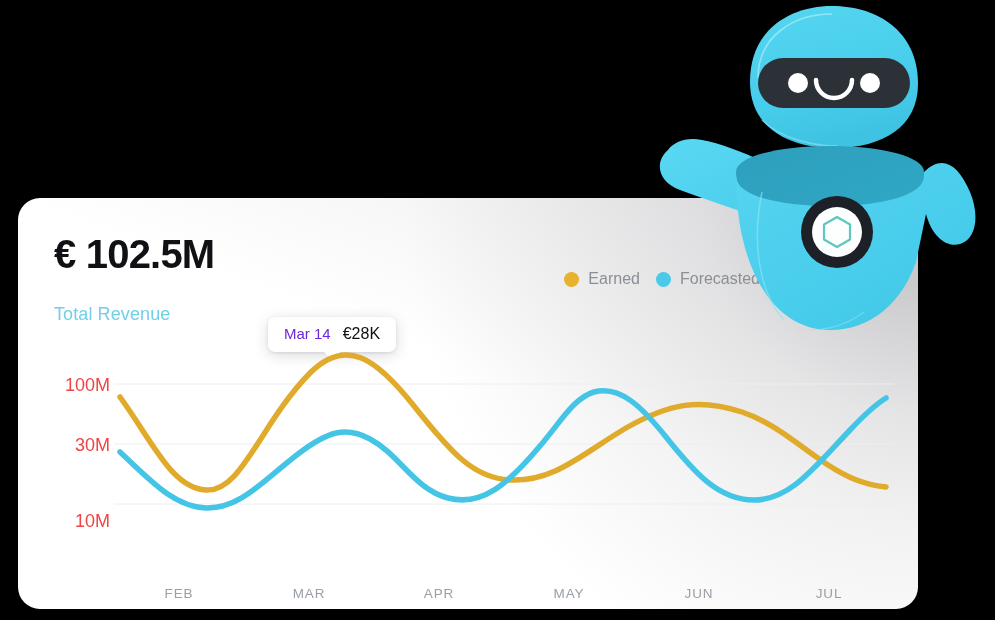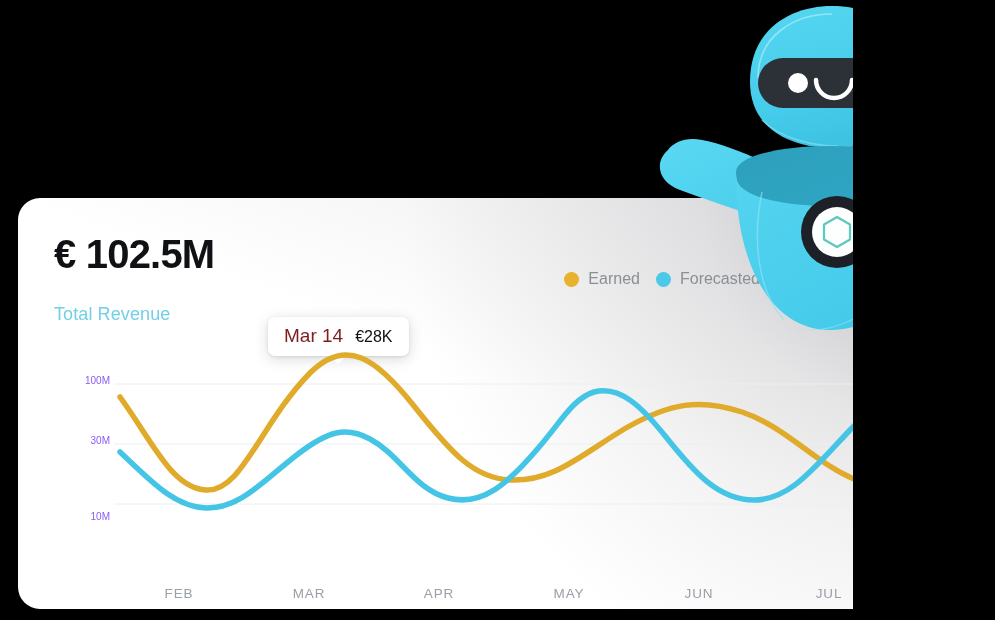--- a/index.html
+++ b/index.html
@@ -2,21 +2,21 @@
 <html><head>
 <meta charset="utf-8">
 <style>
   html, body {
     margin: 0;
     padding: 0;
     background: #000000;
   }
   #stage {
     position: relative;
-    width: 853px;
+    width: 995px;
     height: 620px;
     background: #000000;
     overflow: hidden;
     font-family: "Liberation Sans", sans-serif;
   }
 
   
   #revenue-card {
     position: absolute;
     left: 18px;
@@ -92,22 +92,22 @@
     background: #ffffff;
     border-radius: 7px;
     padding: 8px 16px 9px 16px;
     box-shadow: 0 3px 14px rgba(30,35,45,0.17), 0 1px 3px rgba(30,35,45,0.10);
     display: flex;
     align-items: baseline;
     gap: 12px;
     white-space: nowrap;
   }
   #tooltip-date {
-    font-size: 19px;
-    color: #7f1d1d;
+    font-size: 15px;
+    color: #6d28d9;
   }
   #tooltip-value {
     font-size: 16px;
     font-weight: 400;
     color: #101114;
   }
   #tooltip-notch {
     position: absolute;
     left: 50%;
     bottom: -8px;
@@ -124,22 +124,22 @@
     left: 96px;
     top: 186px;
     width: 780px;
     height: 145px;
   }
   #plot-svg { display: block; width: 780px; height: 145px; overflow: visible; }
 
   .y-tick {
     position: absolute;
     right: 0;
-    font-size: 10px;
-    color: #8b5cf6;
+    font-size: 18px;
+    color: #ef4444;
     text-align: right;
     white-space: nowrap;
   }
   #y-axis {
     position: absolute;
     left: 36px;
     top: 186px;
     width: 56px;
     height: 145px;
   }

